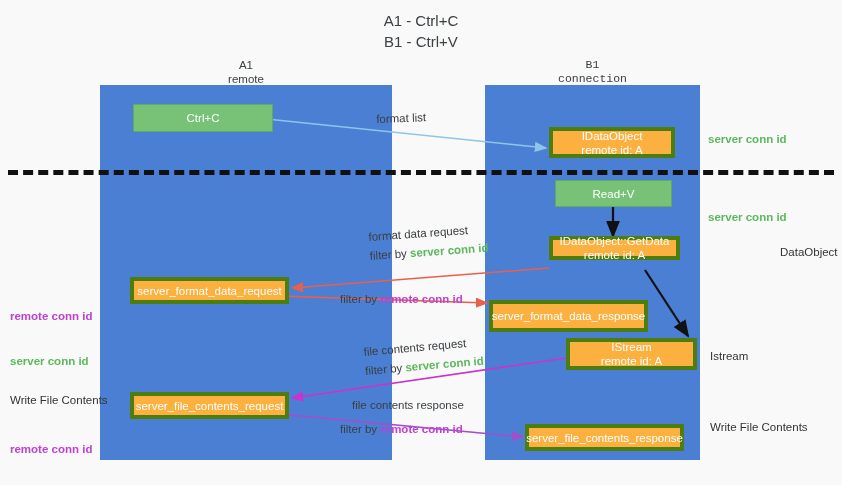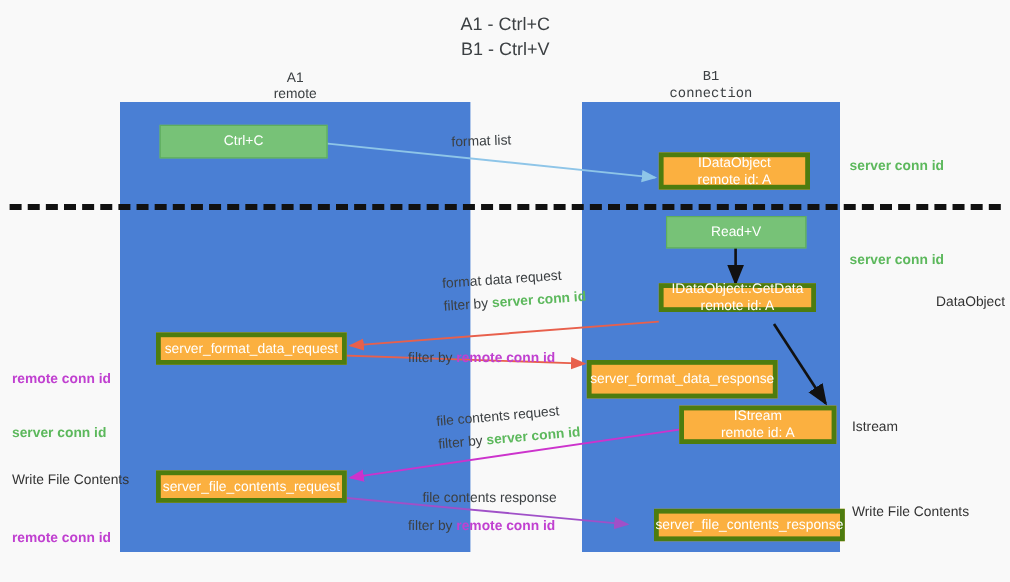--- a/index.html
+++ b/index.html
@@ -177,41 +177,41 @@
   </div>
 
   <div class="abs node orange" style="left:489px; top:300px; width:159px; height:32px;">
     <span>server_format_data_response</span>
   </div>
 
   <div class="abs node orange" style="left:130px; top:392px; width:159px; height:27px;">
     <span>server_file_contents_request</span>
   </div>
 
-  <div class="abs node orange" style="left:525px; top:424px; width:159px; height:27px;margin-left:20px;">
+  <div class="abs node orange" style="left:525px; top:424px; width:159px; height:27px;">
     <span>server_file_contents_response</span>
   </div>
 
   <div class="abs lbl slant" style="left:376px; top:112px; transform:rotate(-2deg);">format list</div>
 
   <div class="abs slant" style="left:368px; top:230px; transform:rotate(-4deg);">
     <div class="lbl">format data request</div>
     <div class="lbl" style="margin-top:5px;"><span>filter by </span><span class="green-txt">server conn id</span></div>
   </div>
 
   <div class="abs" style="left:340px; top:285px;">
     <div class="lbl" style="margin-top:7px;"><span>filter by </span><span class="purple-txt">remote conn id</span></div>
   </div>
 
   <div class="abs slant" style="left:363px; top:345px; transform:rotate(-5deg);">
     <div class="lbl">file contents request</div>
     <div class="lbl" style="margin-top:5px;"><span>filter by </span><span class="green-txt">server conn id</span></div>
   </div>
 
-  <div class="abs" style="left:352px; top:408px;">
+  <div class="abs" style="left:352px; top:398px;">
     <div class="lbl">file contents response</div>
     <div class="lbl" style="margin-top:10px; margin-left:-12px;"><span>filter by </span><span class="purple-txt">remote conn id</span></div>
   </div>
 
   <div class="abs lbl green-txt" style="left:708px; top:132px;">server conn id</div>
 
   <div class="abs lbl green-txt" style="left:708px; top:210px;">server conn id</div>
 
   <div class="abs lbl dark" style="left:752px; top:245px;margin-left:28px;">DataObject</div>
 

